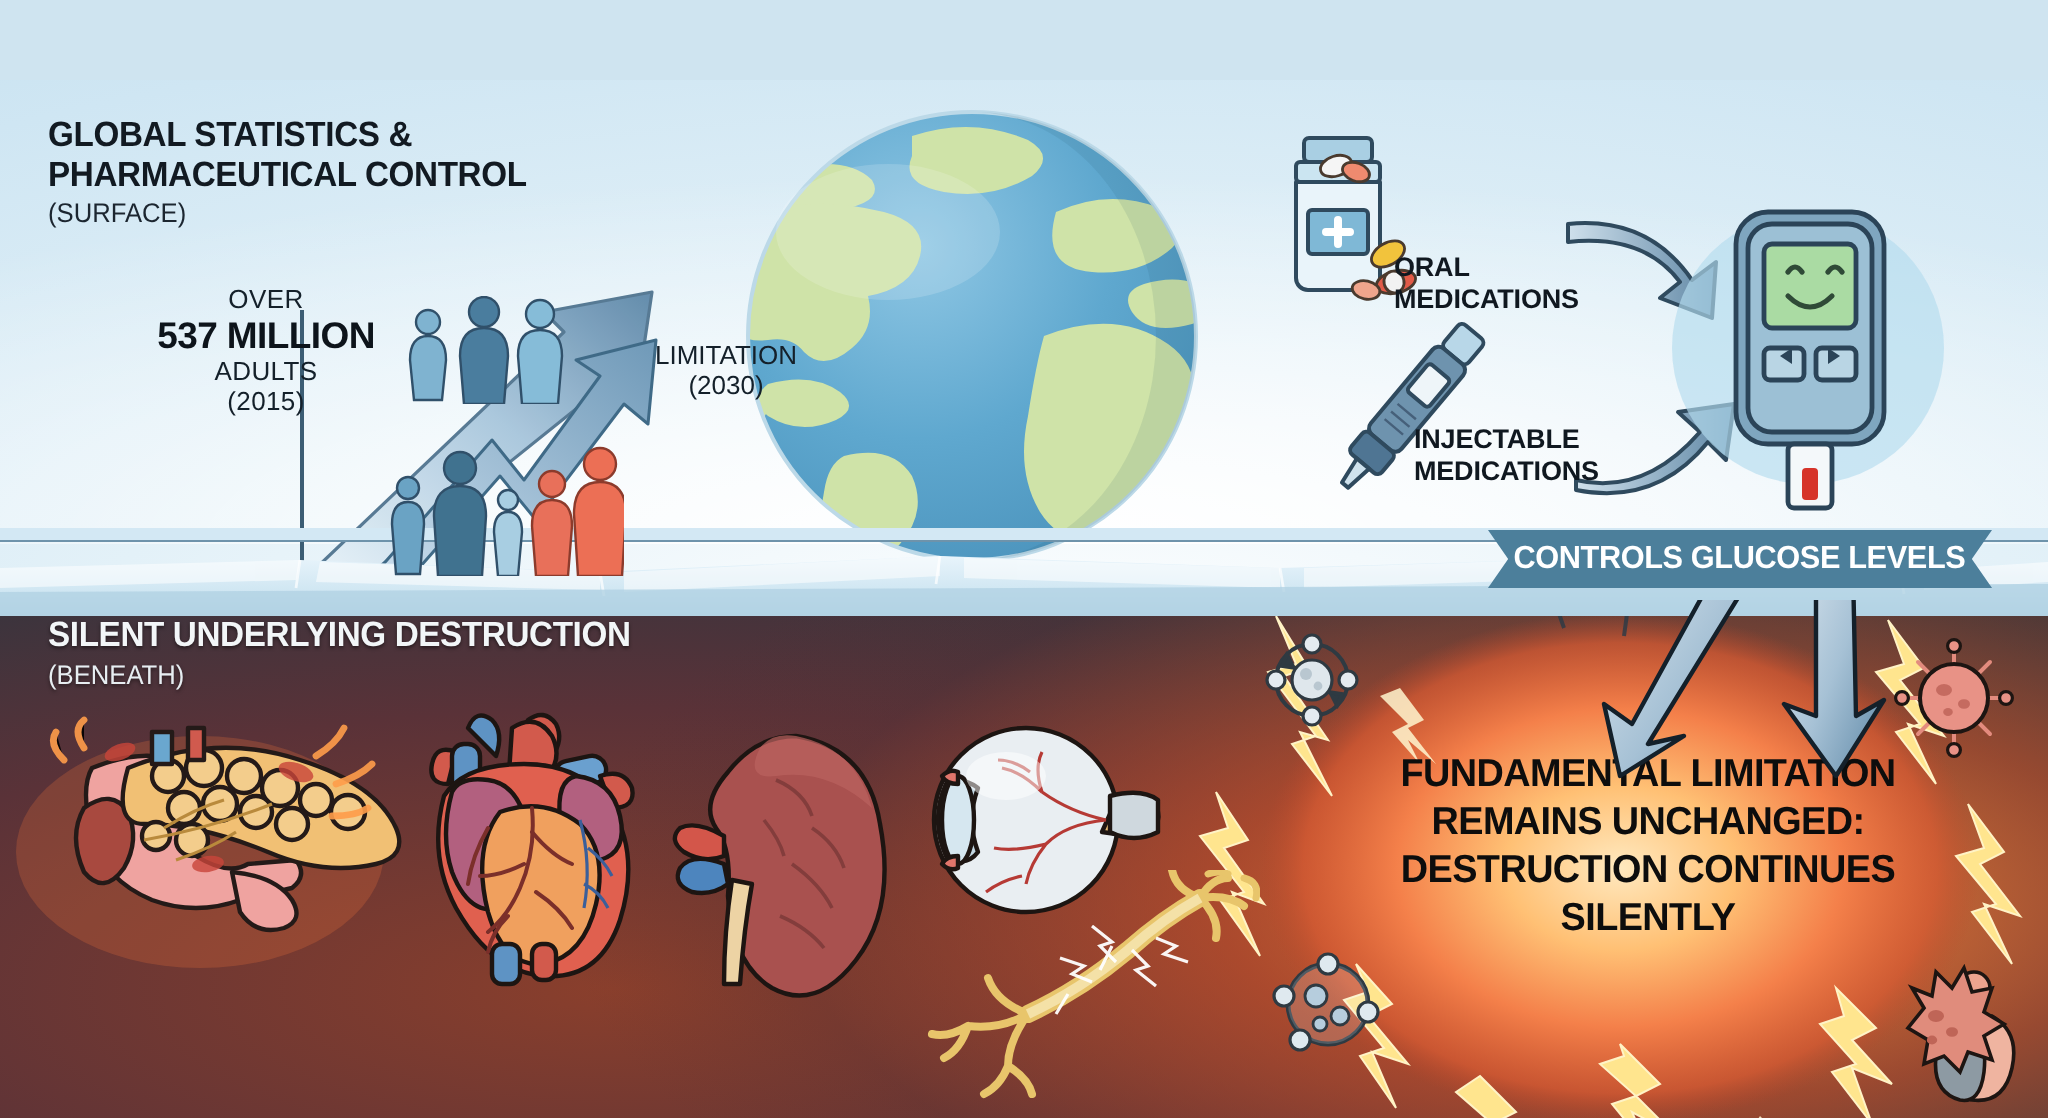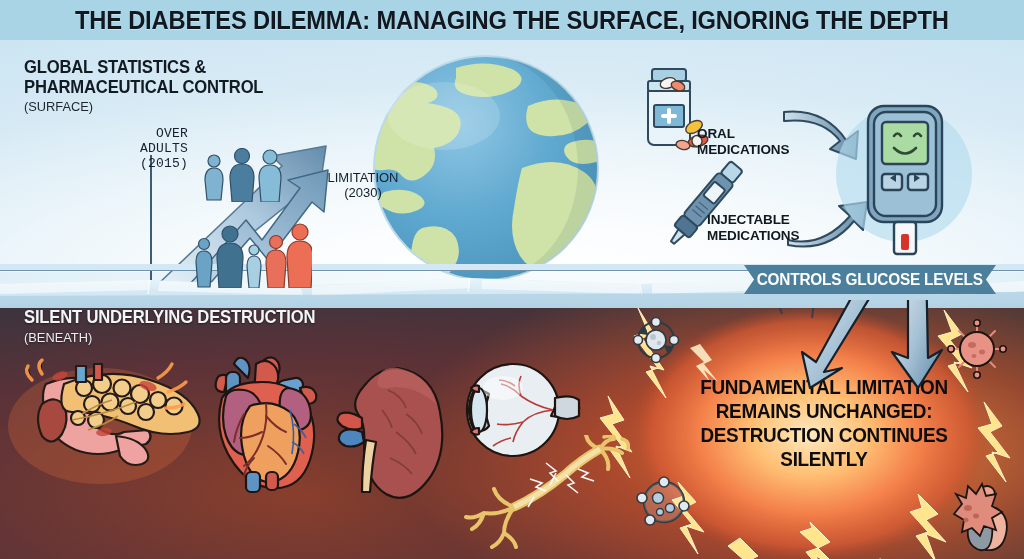--- a/index.html
+++ b/index.html
@@ -40,21 +40,21 @@
   .sec-head .h1{
     font-size:17.5px;font-weight:bold;color:#121a22;line-height:19.5px;
     letter-spacing:-0.2px;transform:scaleX(0.95);transform-origin:left center;
   }
   .sec-head .h2{
     font-size:13.5px;color:#1c2630;margin-top:2px;
     transform:scaleX(0.95);transform-origin:left center;
   }
 
   
-  #stats-left{position:absolute;left:78px;top:86px;width:110px;z-index:30;text-align:right;font-family:Liberation Mono, monospace;}
+  #stats-left{position:absolute;left:78px;top:102px;width:110px;z-index:30;text-align:center;}
   #stats-left .lbl{font-size:13px;color:#14202a;line-height:15px;letter-spacing:.2px;}
   #stats-left .big{font-size:18.5px;font-weight:bold;color:#0d141b;line-height:21px;letter-spacing:-.3px;white-space:nowrap;}
   #stats-right{position:absolute;left:288px;top:130px;width:150px;z-index:30;text-align:center;}
   #stats-right .lbl{font-size:13px;color:#14202a;line-height:15px;}
   #stats-right .big{font-size:18.5px;font-weight:bold;color:#0d141b;line-height:21px;letter-spacing:-.3px;white-space:nowrap;}
 
   
   #axis{position:absolute;left:150px;top:115px;width:2px;height:132px;background:#3c5d74;z-index:18;}
 
   .globe{position:absolute;z-index:5;}
@@ -100,23 +100,20 @@
 
   .organ{position:absolute;z-index:25;}
   .micro{position:absolute;z-index:28;}
   .arrow-down{position:absolute;z-index:38;}
 </style>
 </head>
 <body>
 
 <div id="stage">
 
-  <div id="header">
-    <div class="title">THE DIABETES DILEMMA: MANAGING THE SURFACE, IGNORING THE DEPTH</div>
-  </div>
 
   <div id="surface">
 
     <svg width="1024" height="232" style="position:absolute;left:0;top:0;z-index:1">
       <defs>
         <radialGradient id="wash" cx="50%" cy="100%" r="80%">
           <stop offset="0%" stop-color="#ffffff" stop-opacity="1"></stop>
           <stop offset="100%" stop-color="#ffffff" stop-opacity="0"></stop>
         </radialGradient>
       </defs>
@@ -221,20 +218,21 @@
           </g>
         <g fill="#ec6f55" stroke="#8c3b2c">
             <circle cx="110" cy="10" r="8"></circle>
             <path d="M110 19 q-13 0 -13 16 l2 31 h22 l2 -31 q0 -16 -13 -16z"></path>
           </g>
       </g>
     </svg>
 
     <div id="stats-left">
       <div class="lbl">OVER</div>
+      <div class="big">537 MILLION</div>
       <div class="lbl">ADULTS</div>
       <div class="lbl">(2015)</div>
     </div>
 
     <div id="stats-right">
       <div class="lbl">LIMITATION</div>
       <div class="lbl">(2030)</div>
     </div>
 
     <svg style="position:absolute;left:634px;top:25px;z-index:26" width="82" height="92" viewBox="0 0 82 92">

